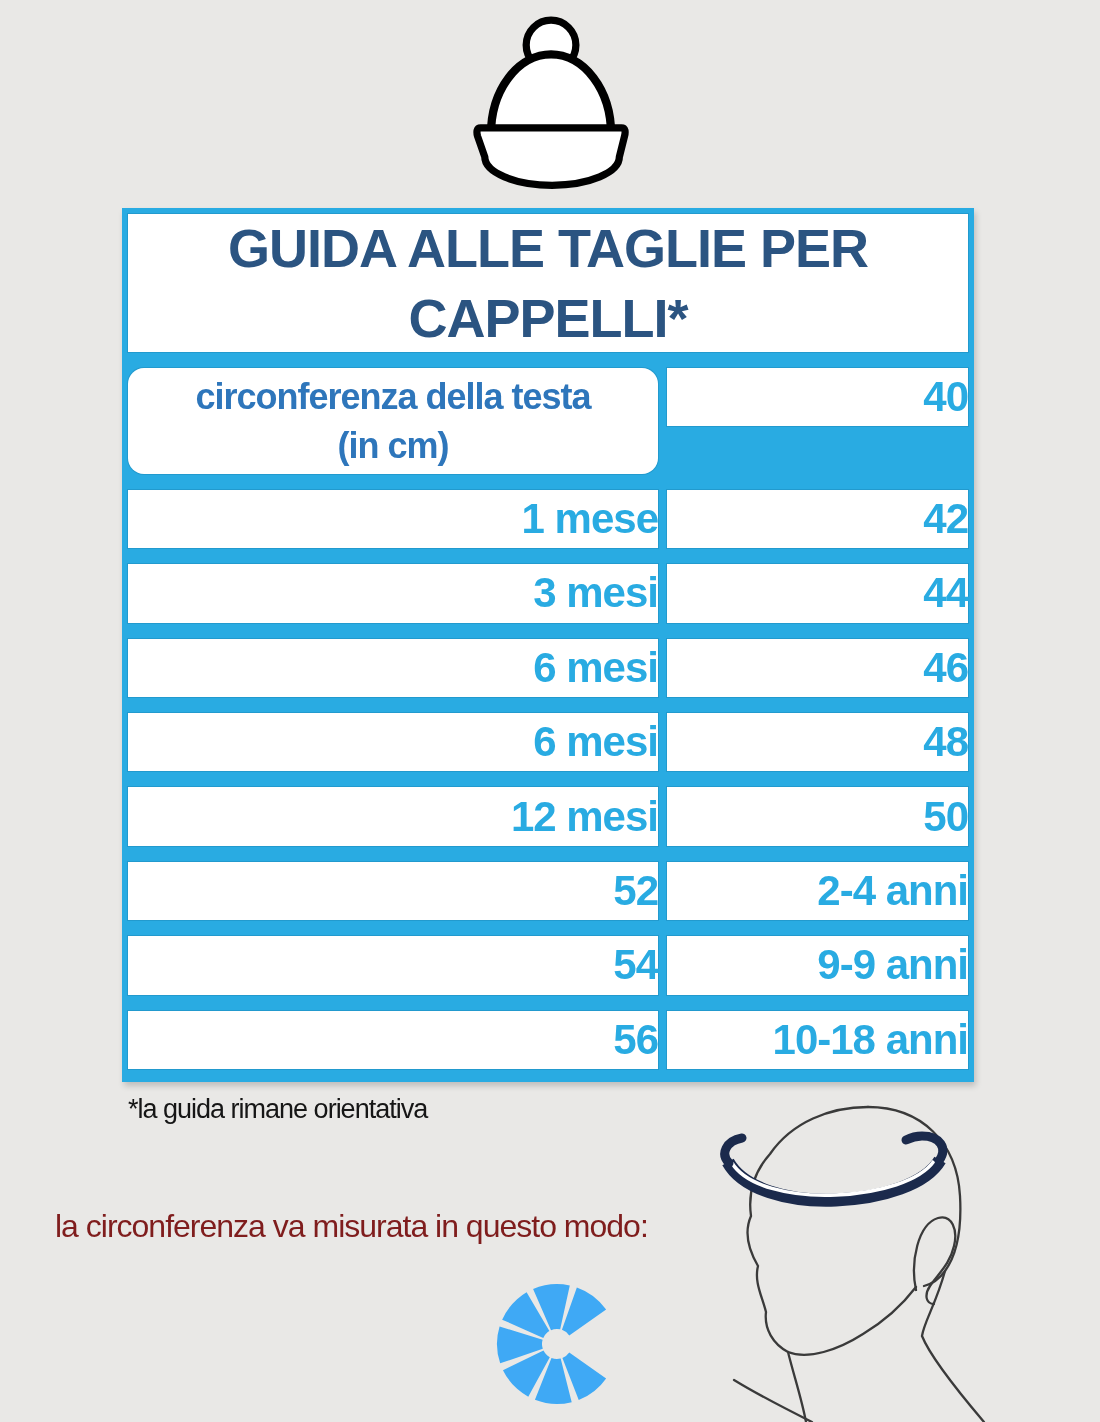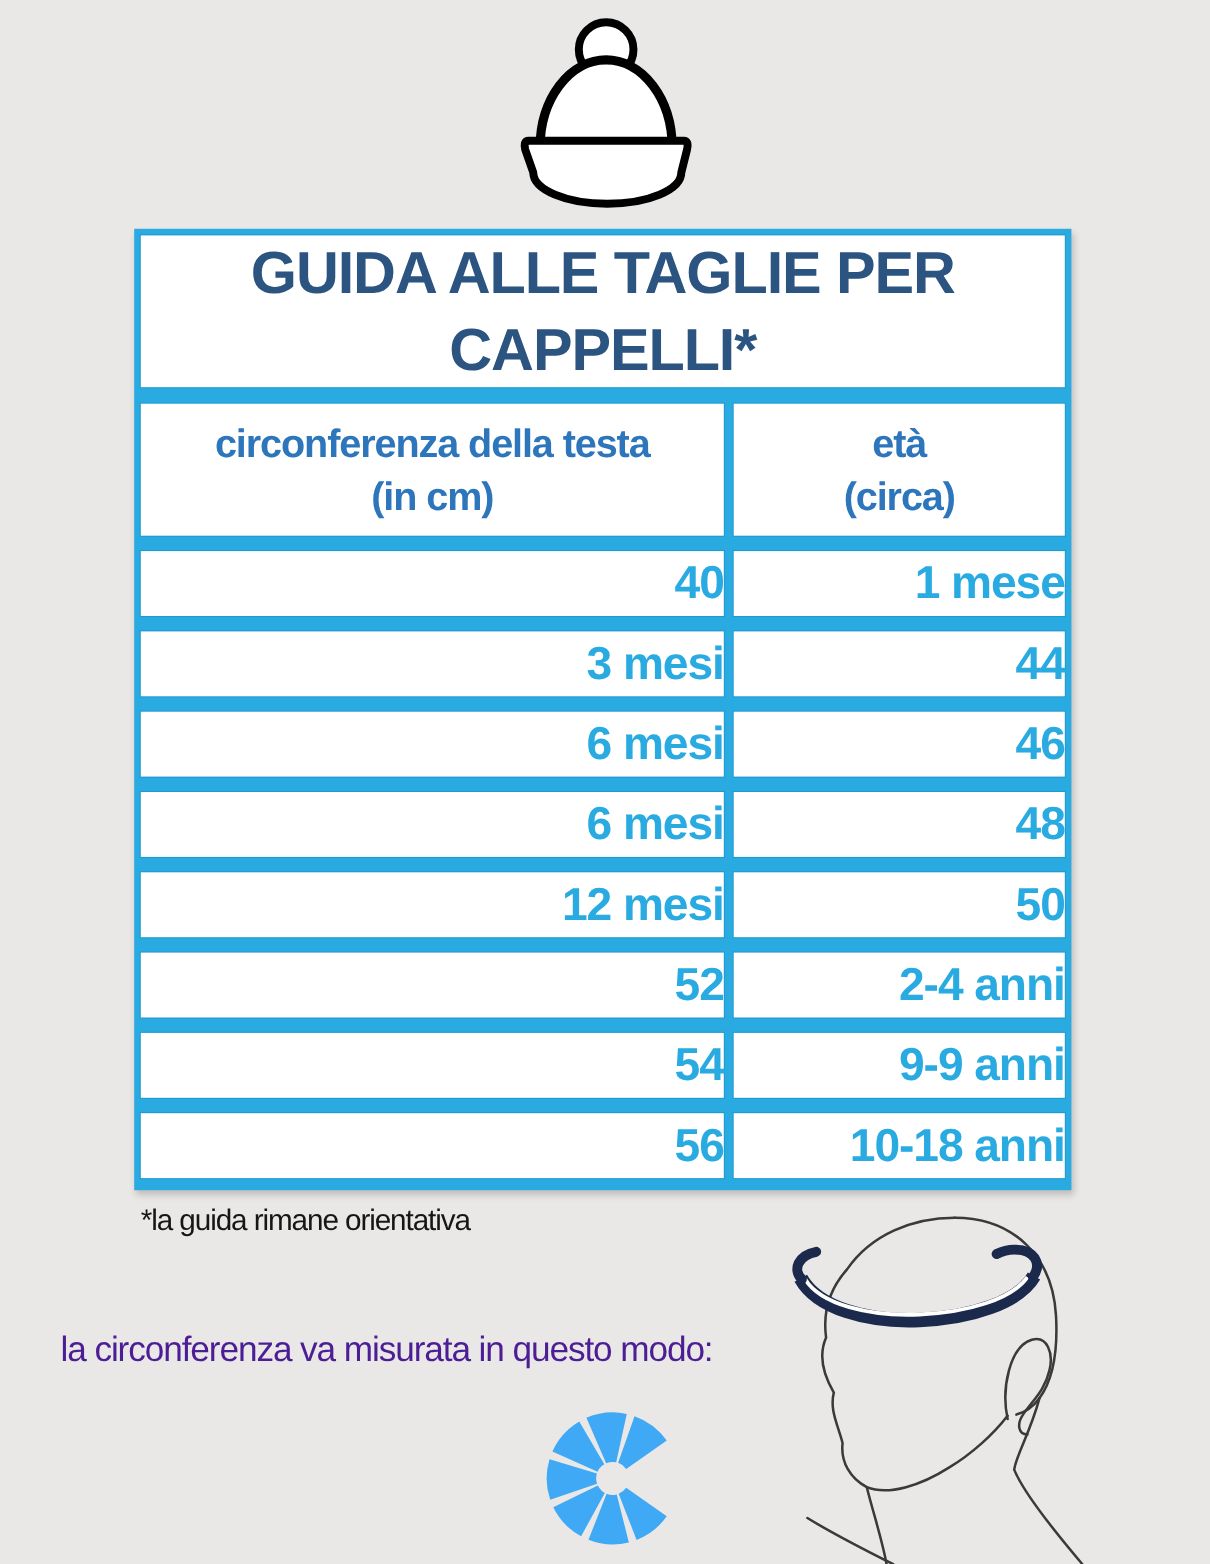--- a/index.html
+++ b/index.html
@@ -20,34 +20,34 @@
     background:#ffffff;
     display:flex;flex-direction:column;align-items:center;justify-content:center;
     box-shadow:0 0 0 1px rgba(8,96,136,.22);
     min-height:0;
   }
   .cell-title{grid-column:1 / 3;height:138px;}
   .title-text{
     font-size:54px;font-weight:bold;color:#2b5481;text-align:center;
     line-height:70px;max-width:800px;letter-spacing:-1px;
   }
-  .cell-header{height:120px;}
+  .cell-header{height:106px;border-radius:16px;}
   .header-label,.header-sub{
     font-size:36px;font-weight:bold;color:#2e76bb;line-height:49px;text-align:center;
     letter-spacing:-1px;
   }
   .cell-data{height:58.5px;align-items:flex-end;}
   .data-text{font-size:42px;font-weight:bold;color:#29abe2;letter-spacing:-1px;}
   
   .footnote{
     position:absolute;left:128px;top:1094px;font-size:27px;color:#161616;
     letter-spacing:-1px;
   }
   .instruction{
-    position:absolute;left:55px;top:1208px;font-size:32px;color:#4c1d95;
+    position:absolute;left:55px;top:1208px;font-size:32px;color:#7f1d1d;
     letter-spacing:-1px;
   }
   
   .beanie{position:absolute;left:462px;top:14px;}
   .head-art{position:absolute;left:718px;top:1094px;}
   .c-logo{position:absolute;left:495px;top:1281px;}
 </style>
 </head>
 <body>
 
@@ -63,32 +63,31 @@
   <div class="size-table">
 
     <div class="cell cell-title">
       <div class="title-text">GUIDA ALLE TAGLIE PER CAPPELLI*</div>
     </div>
 
     <div class="cell cell-header">
       <div class="header-label">circonferenza della testa</div>
       <div class="header-sub">(in cm)</div>
     </div>
-    <div class="cell cell-header">
-      <div class="header-label">età</div>
-      <div class="header-sub">(circa)</div>
-    </div>
 
     <div class="cell cell-data">
         <div class="data-text">40</div>
       </div>
     <div class="cell cell-data">
         <div class="data-text">1 mese</div>
       </div>
 
+    <div class="cell cell-data">
+        <div class="data-text">42</div>
+      </div>
     <div class="cell cell-data">
         <div class="data-text">3 mesi</div>
       </div>
 
     <div class="cell cell-data">
         <div class="data-text">44</div>
       </div>
     <div class="cell cell-data">
         <div class="data-text">6 mesi</div>
       </div>

